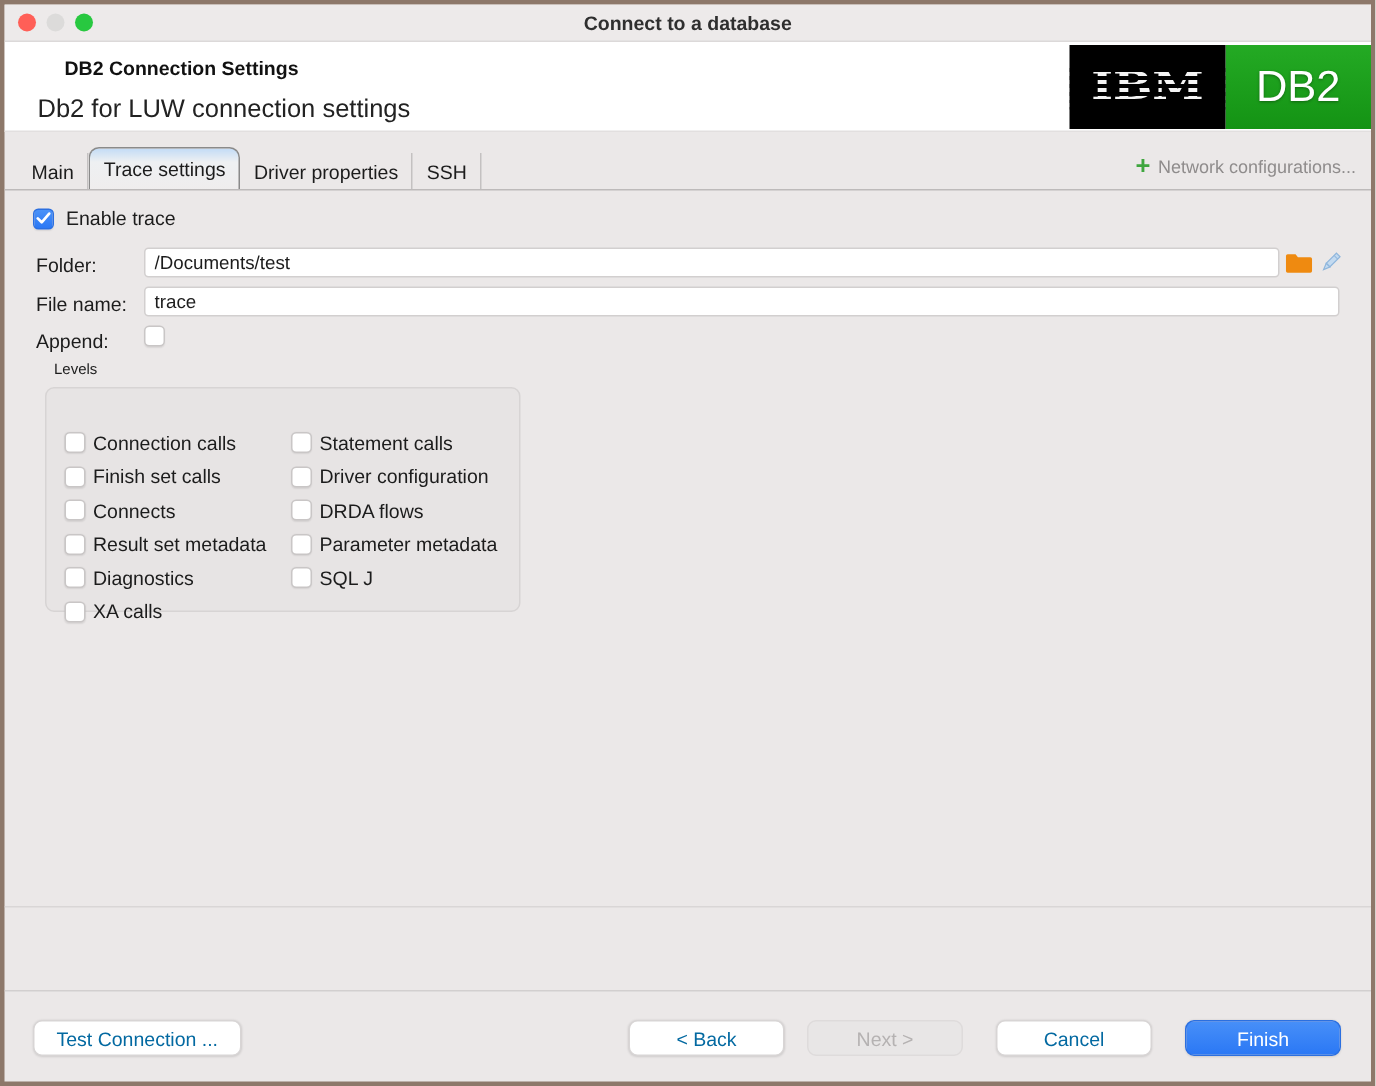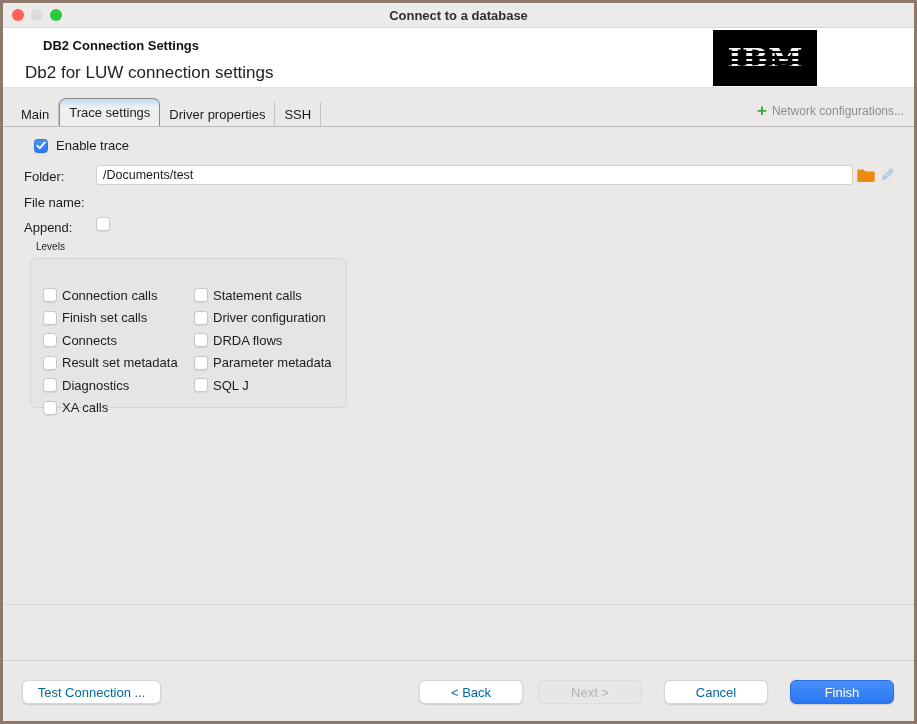--- a/index.html
+++ b/index.html
@@ -118,37 +118,40 @@
     </div>
 
     <div class="header">
       <div class="hdr-title">DB2 Connection Settings</div>
       <div class="hdr-sub">Db2 for LUW connection settings</div>
       <div class="logo">
         <div class="ibm-box">
           <span class="ibm-text">IBM</span>
           <span class="ibm-stripes"></span>
         </div>
+        <div class="db2-box">
+          <span class="db2-text">DB2</span>
+        </div>
       </div>
     </div>
 
     <div class="tabbar">
       <div class="tabs">
         <div class="tab">Main</div>
         <div class="tab selected">Trace settings</div>
         <div class="tab">Driver properties</div>
         <div class="tab">SSH</div>
       </div>
       <div class="net-link">
         <span class="net-plus">+</span>
         <span>Network configurations...</span>
       </div>
     </div>
 
-    <div style="position:absolute; left:31px; top:135px; display:flex; align-items:center; gap:8px;text-align:right;">
+    <div style="position:absolute; left:19px; top:135px; display:flex; align-items:center; gap:8px;text-align:right;">
       <span class="cb checked">
         <svg width="10" height="9" viewBox="0 0 10 9">
             <polyline points="1.2,4.6 3.8,7.2 8.8,1.4" fill="none" stroke="#fff" stroke-width="1.8" stroke-linecap="round" stroke-linejoin="round"></polyline>
           </svg>
       </span>
       <span style="font-size:13px; color:#1c1c1c;">Enable trace</span>
     </div>
 
     <div class="field-label" style="left:21px; top:166px;">Folder:</div>
     <input class="txt-input" style="left: 93px; top: 162px; width: 757px;" value="/Documents/test">
@@ -161,20 +164,21 @@
       <svg width="16" height="16" viewBox="0 0 16 16">
         <g transform="rotate(45 8 8)">
           <rect x="6.4" y="0.8" width="3.4" height="9.6" fill="#c3daf0" stroke="#8fb6dc" stroke-width="0.8"></rect>
           <line x1="6.4" y1="3" x2="9.8" y2="3" stroke="#8fb6dc" stroke-width="0.7"></line>
           <path d="M6.4 10.4 L8.1 14.6 L9.8 10.4 Z" fill="#c3daf0" stroke="#8fb6dc" stroke-width="0.8"></path>
         </g>
       </svg>
     </span>
 
     <div class="field-label" style="left:21px; top:192px;">File name:</div>
+    <input class="txt-input" style="left: 93px; top: 188px; width: 797px;" value="trace">
 
     <div class="field-label" style="left:21px; top:217px;">Append:</div>
     <span class="cb" style="position:absolute; left:93px; top:214px;"></span>
 
     <div class="field-label" style="left:33px; top:238px; font-size:10px;">Levels</div>
     <div class="levels-group">
       <div class="lvl-col c1">
         <div class="lvl-row">
           <span class="cb"></span>
           <span class="lbl">Connection calls</span>

